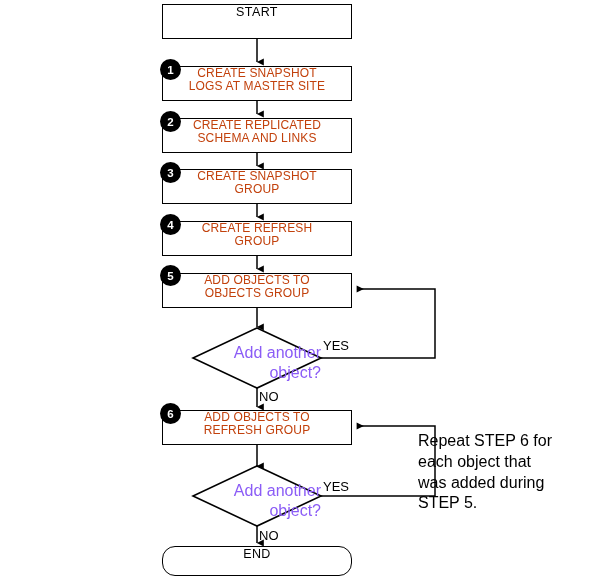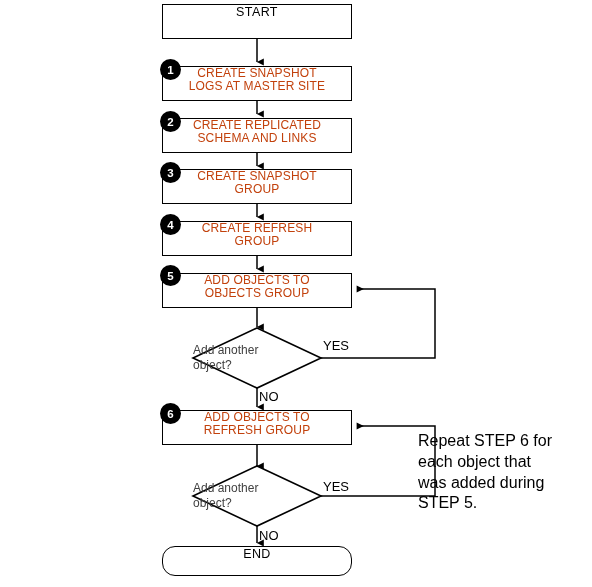--- a/index.html
+++ b/index.html
@@ -57,23 +57,23 @@
     color: #ffffff;
     font-size: 11.5px;
     font-weight: bold;
     display: flex;
     align-items: center;
     justify-content: center;
     z-index: 5;
   }
   .decision-text {
     position: absolute;
-    text-align: left;
-    color: #404040;
-    font-size: 12px;
+    text-align: right;
+    color: #8b5cf6;
+    font-size: 16px;
     line-height: 1.25;
     white-space: nowrap;
   }
   .edge-label {
     position: absolute;
     color: #000000;
     font-size: 13px;
     white-space: nowrap;
   }
   .note-text {

